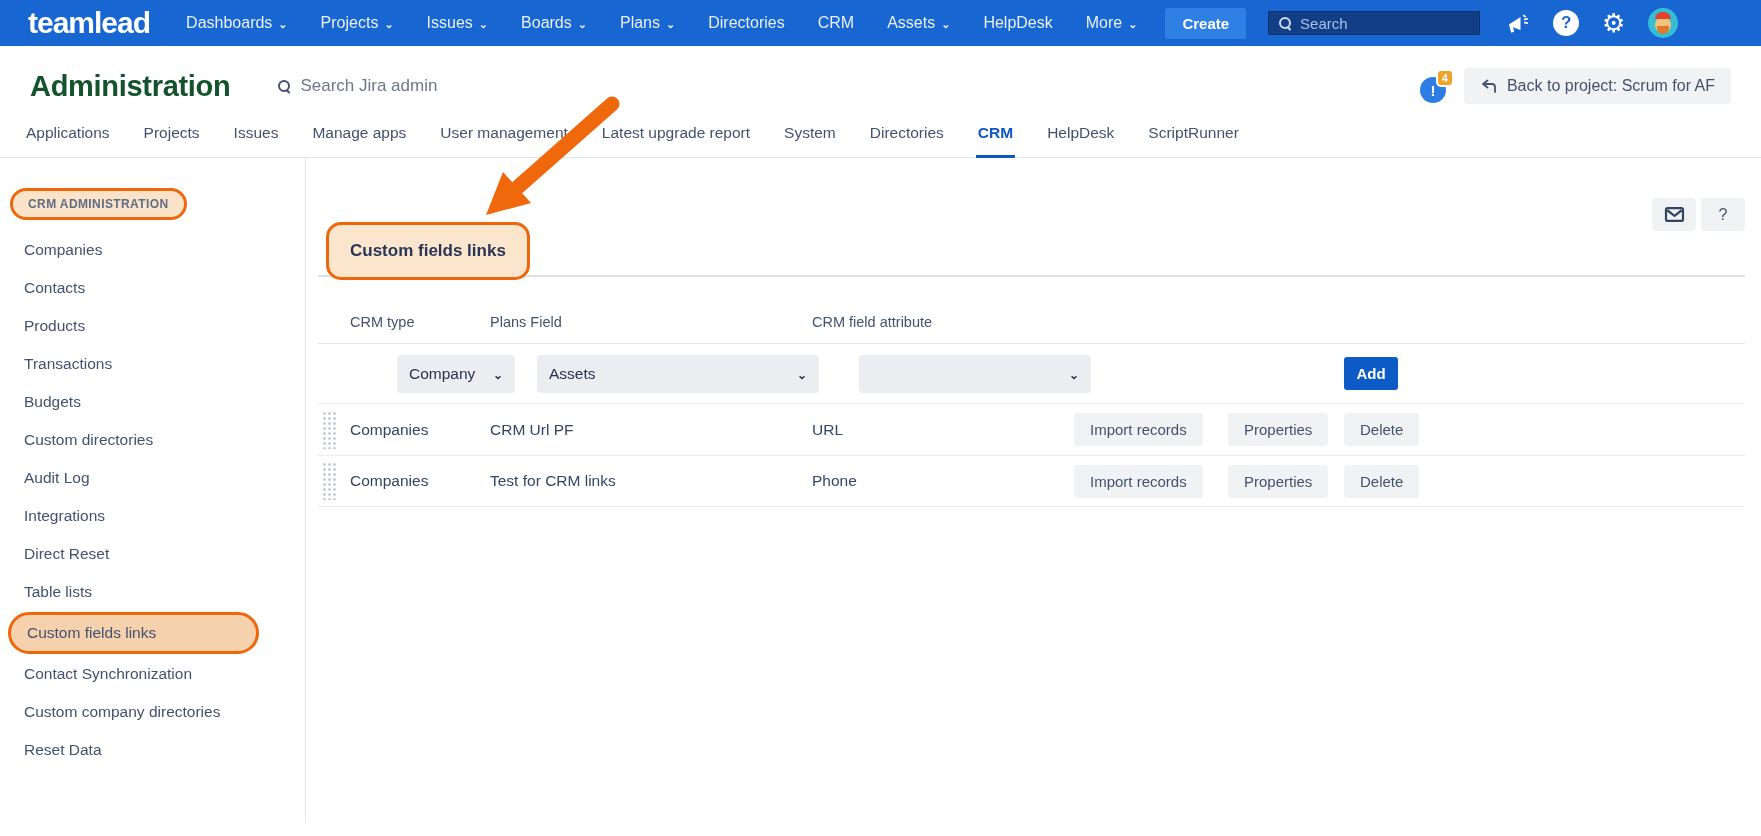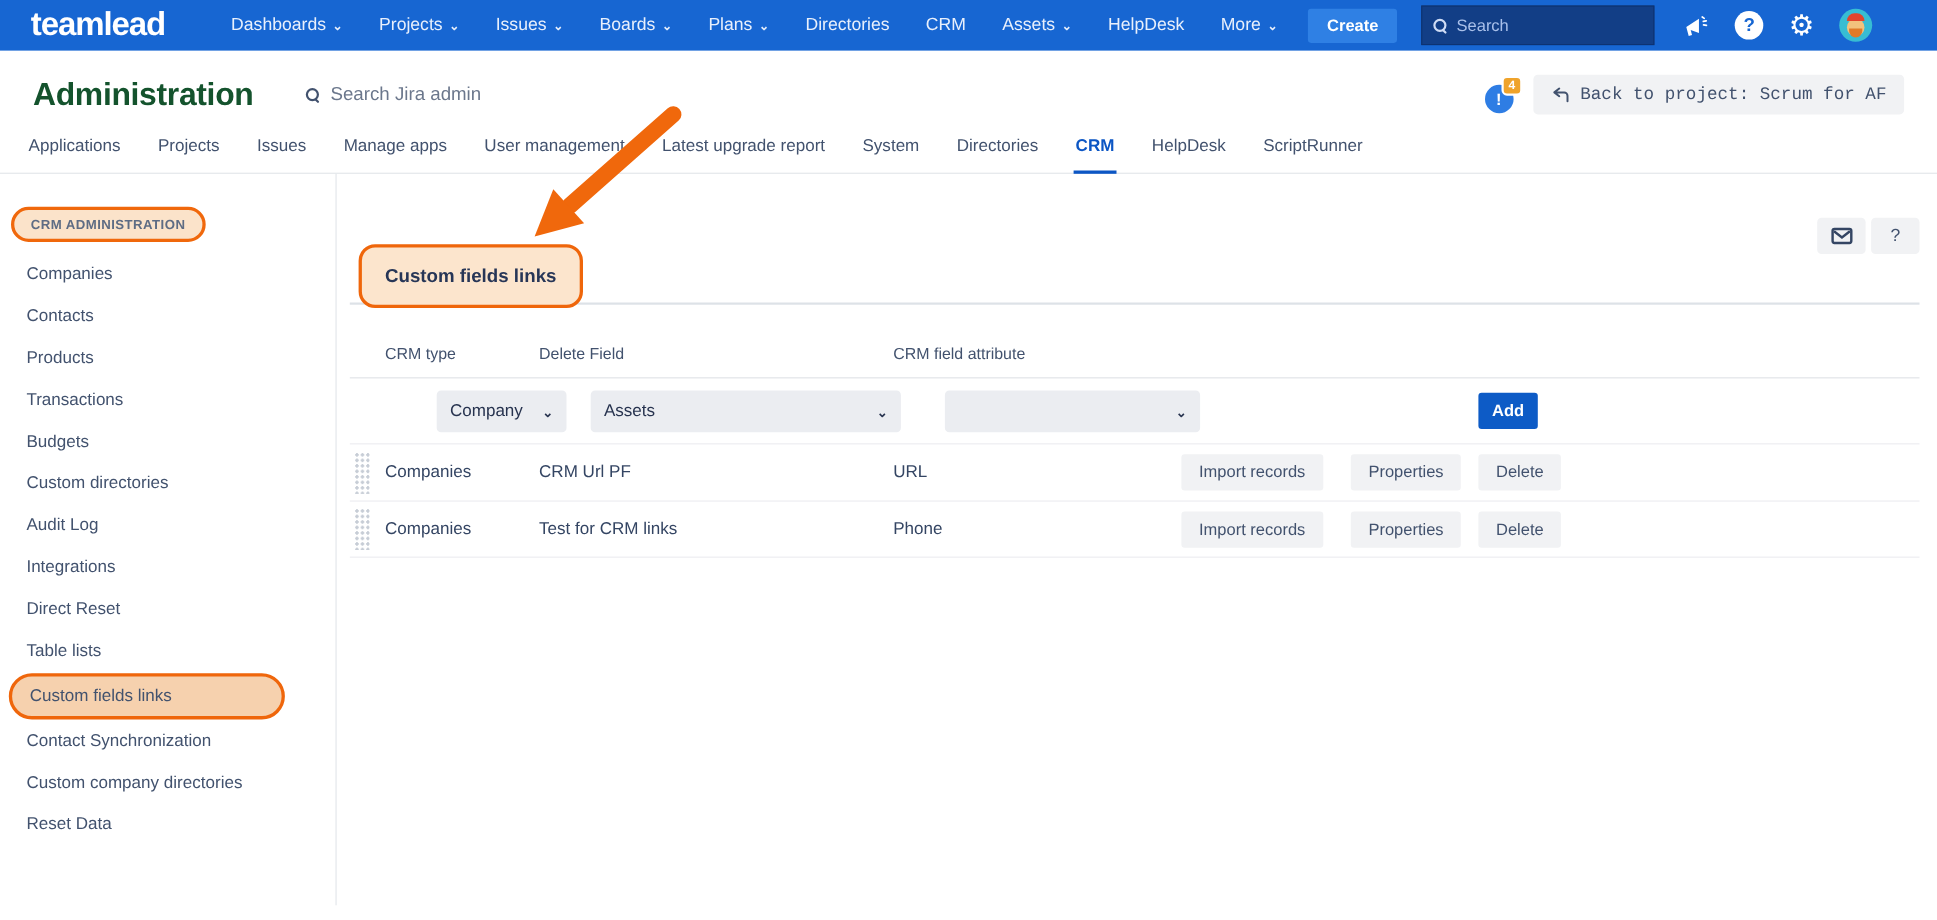--- a/index.html
+++ b/index.html
@@ -1,26 +1,26 @@
 <!DOCTYPE html>
 <html><head>
 <meta charset="utf-8">
 <style>
   * { margin:0; padding:0; box-sizing:border-box; }
   body { font-family:"Liberation Sans", sans-serif; background:#fff; width:1761px; height:836px; overflow:hidden; }
   .page { position:relative; width:1761px; height:836px; background:#fff; }
 
   
   .navbar { height:46px; background:#1766d2; display:flex; align-items:center; padding:0 14px 0 28px; color:#e9f0fc; }
-  .logo { font-size:30px; font-weight:bold; letter-spacing:-1px; color:#fff; margin-right:60px; }
+  .logo { font-size:30px; font-weight:bold; letter-spacing:-1px; color:#fff; margin-right:36px; }
   .nav-items { display:flex; align-items:center; gap:33px; font-size:16px; }
   .nav-item { display:flex; align-items:center; gap:6px; cursor:pointer; white-space:nowrap; }
   .chev { font-size:11px; font-weight:bold; line-height:1; transform:translateY(1px); }
   .create-btn { margin-left:28px; background:#2f80e4; color:#fff; font-weight:bold; font-size:15px; padding:7px 17px; border-radius:3px; cursor:pointer; }
-  .nav-search { margin-left:22px; display:flex; align-items:center; gap:8px; background:#123e86; border:1px solid #0d3271; border-radius:0; height:36px; width:212px; padding:0 10px; }
+  .nav-search { margin-left:22px; display:flex; align-items:center; gap:8px; background:#123e86; border:1px solid #0d3271; border-radius:0; height:24px; width:212px; padding:0 10px; }
   .nav-search input { background:transparent; border:none; outline:none; color:#cfdcf5; font-size:15px; width:160px; font-family:"Liberation Sans",sans-serif; }
   .nav-search input::placeholder { color:#a9c0ea; }
   .lens { position:relative; width:13px; height:13px; flex:0 0 auto; }
   .lens::before { content:''; position:absolute; left:0; top:0; width:8px; height:8px; border:2px solid currentColor; border-radius:50%; }
   .lens::after { content:''; position:absolute; left:9px; top:9px; width:2px; height:5px; background:currentColor; transform:rotate(-45deg); border-radius:1px; }
   .nav-search .lens { color:#cfdcf5; }
   .nav-right-icons { display:flex; align-items:center; gap:23px; margin-left:26px; }
   .icon-btn { cursor:pointer; display:flex; align-items:center; justify-content:center; }
   .help-circle { width:26px; height:26px; border-radius:50%; background:#fff; color:#1766d2; font-weight:bold; font-size:17px; display:flex; align-items:center; justify-content:center; }
   .gear-glyph { font-size:26px; color:#fff; line-height:1; }
@@ -33,21 +33,21 @@
   .admin-header { display:flex; align-items:center; padding:22px 30px 16px 30px; }
   .admin-title { font-size:29px; font-weight:bold; color:#14532d; letter-spacing:-0.3px; }
   .admin-search { display:flex; align-items:center; gap:9px; margin-left:48px; color:#6b778c; }
   .admin-search .lens { color:#42526e; }
   .admin-search input { border:none; outline:none; font-size:17px; color:#6b778c; width:230px; font-family:"Liberation Sans",sans-serif; }
   .admin-search input::placeholder { color:#6b778c; }
   .header-right { margin-left:auto; display:flex; align-items:center; gap:14px; }
   .notif { position:relative; width:30px; height:34px; }
   .notif-circle { position:absolute; left:0; bottom:0; width:26px; height:26px; border-radius:50%; background:#2e7de4; color:#fff; font-weight:bold; font-size:15px; display:flex; align-items:center; justify-content:center; }
   .notif-badge { position:absolute; right:-4px; top:0; background:#efa32b; color:#fff; font-size:11px; font-weight:bold; border:2px solid #fff; border-radius:5px; padding:1px 4px; line-height:1.1; }
-  .back-btn { display:flex; align-items:center; gap:10px; background:#f1f2f4; border-radius:4px; padding:9px 16px; font-size:16px; color:#42526e; cursor:pointer;font-family:Liberation Mono, monospace; }
+  .back-btn { display:flex; align-items:center; gap:10px; background:#f1f2f4; border-radius:4px; padding:9px 16px; font-size:16px; color:#42526e; cursor:pointer; }
 
   
   .tabs { display:flex; gap:30px; padding:0 0 0 24px; border-bottom:1px solid #e2e5e9; font-size:15.5px; color:#42526e; }
   .tab { position:relative; padding:4px 2px 15px 2px; cursor:pointer; white-space:nowrap; }
   .tab.active { color:#0c56c4; font-weight:bold; }
   .tab.active::after { content:''; position:absolute; left:0; right:0; bottom:-1px; height:3px; background:#0c56c4; }
 
   
   .content { display:flex; height:665px; }
   .sidebar { width:306px; flex:0 0 306px; border-right:1px solid #e2e5e9; padding-top:30px; }
@@ -220,21 +220,21 @@
       <div class="heading-row">
         <div class="heading-pill">
           <h2>Custom fields links</h2>
         </div>
       </div>
 
       <div class="cf-table">
         <div class="trow thead">
           <div></div>
           <div>CRM type</div>
-          <div>Delete Field</div>
+          <div>Plans Field</div>
           <div>CRM field attribute</div>
           <div></div>
             <div></div>
             <div></div>
         </div>
 
         <div class="trow form-row">
           <div></div>
           <div>
             <div class="sel w-type">

